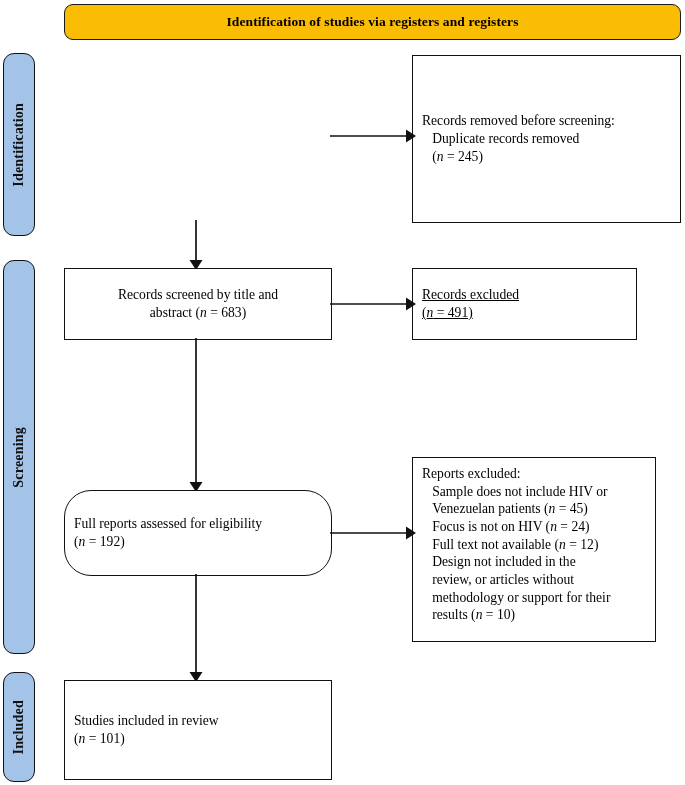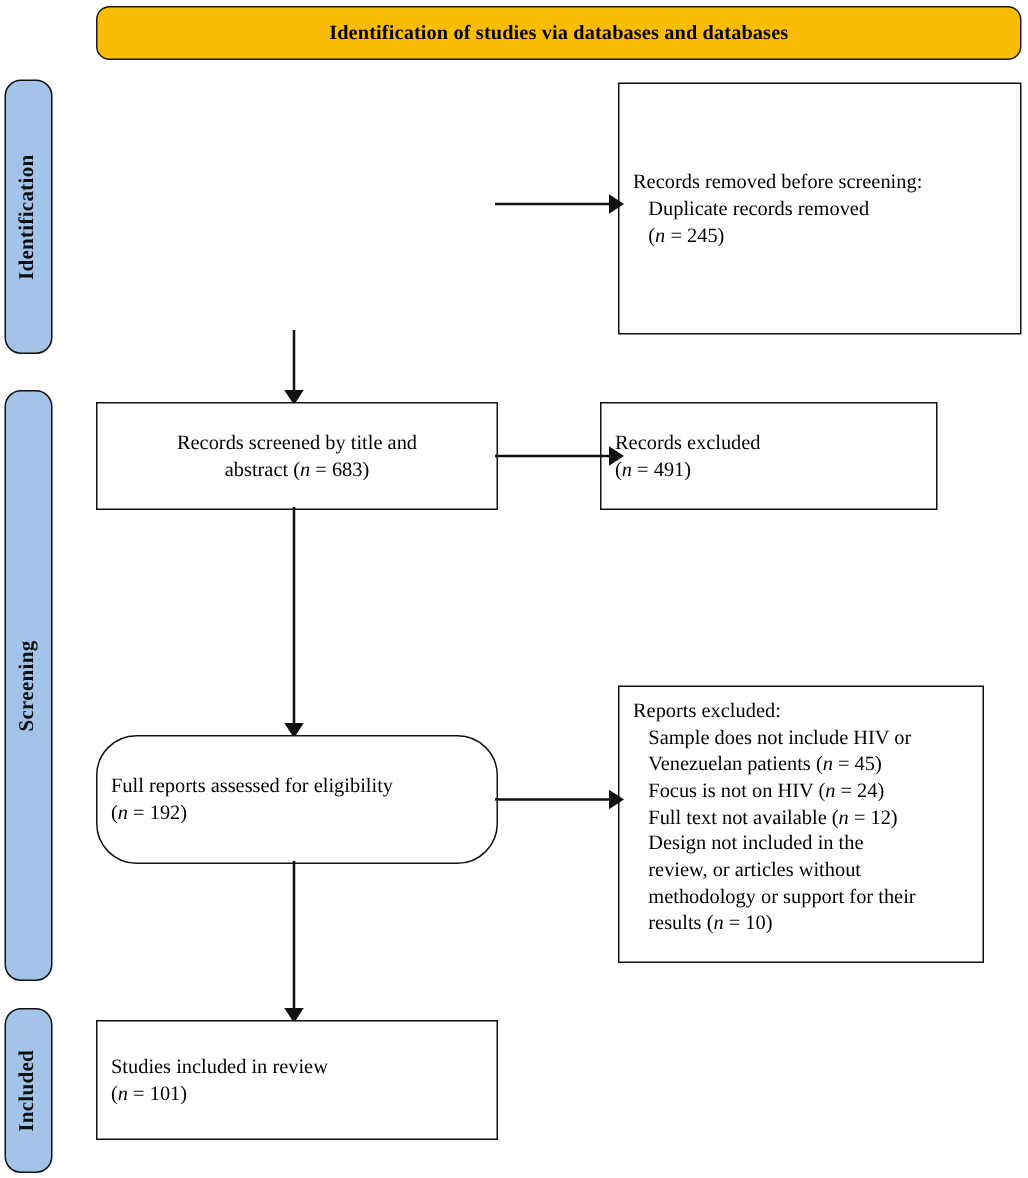--- a/index.html
+++ b/index.html
@@ -100,21 +100,21 @@
   }
   .connector polygon {
     fill: #111111;
   }
 </style>
 </head>
 <body>
 
 <div id="diagram">
 
-  <div class="stage-banner" style="left:64px; top:4px; width:617px; height:36px;">Identification of studies via databases and databases</div>
+  <div class="stage-banner" style="left:64px; top:4px; width:617px; height:36px;">Identification of studies via registers and registers</div>
 
   <div class="phase-rail" style="left:3px; top:53px; width:32px; height:183px;">
     <span class="phase-label">Identification</span>
   </div>
 
   <div class="phase-rail" style="left:3px; top:260px; width:32px; height:394px;">
     <span class="phase-label">Screening</span>
   </div>
 
   <div class="phase-rail" style="left:3px; top:672px; width:32px; height:110px;">
@@ -136,21 +136,21 @@
   <svg class="connector" style="left:186px; top:220px; width:20px; height:50px;" viewBox="0 0 20 50">
     <line x1="10" y1="0" x2="10" y2="40"></line>
     <polygon points="3.5,40 16.5,40 10,50"></polygon>
   </svg>
 
   <div class="flow-box" style="left:64px; top:268px; width:268px; height:72px;text-align:center;">
     <div class="box-text">Records screened by title and
 abstract (<i class="n-italic">n</i> = 683)</div>
   </div>
 
-  <div class="flow-box" style="left:400px; top:268px; width:225px; height:72px;">
+  <div class="flow-box" style="left:412px; top:268px; width:225px; height:72px;text-decoration:underline;">
     <div class="box-text">Records excluded
 (<i class="n-italic">n</i> = 491)</div>
   </div>
 
   <svg class="connector" style="left:330px; top:294px; width:86px; height:20px;" viewBox="0 0 86 20">
     <line x1="0" y1="10" x2="76" y2="10"></line>
     <polygon points="76,3.5 86,10 76,16.5"></polygon>
   </svg>
 
   <svg class="connector" style="left:186px; top:338px; width:20px; height:154px;" viewBox="0 0 20 154">
@@ -178,18 +178,18 @@
   <svg class="connector" style="left:330px; top:523px; width:86px; height:20px;" viewBox="0 0 86 20">
     <line x1="0" y1="10" x2="76" y2="10"></line>
     <polygon points="76,3.5 86,10 76,16.5"></polygon>
   </svg>
 
   <svg class="connector" style="left:186px; top:574px; width:20px; height:108px;" viewBox="0 0 20 108">
     <line x1="10" y1="0" x2="10" y2="98"></line>
     <polygon points="3.5,98 16.5,98 10,108"></polygon>
   </svg>
 
-  <div class="flow-box" style="left:64px; top:680px; width:268px; height:80px;">
+  <div class="flow-box" style="left:64px; top:680px; width:268px; height:100px;">
     <div class="box-text">Studies included in review
 (<i class="n-italic">n</i> = 101)</div>
   </div>
 
 </div>
 
 </body></html>

